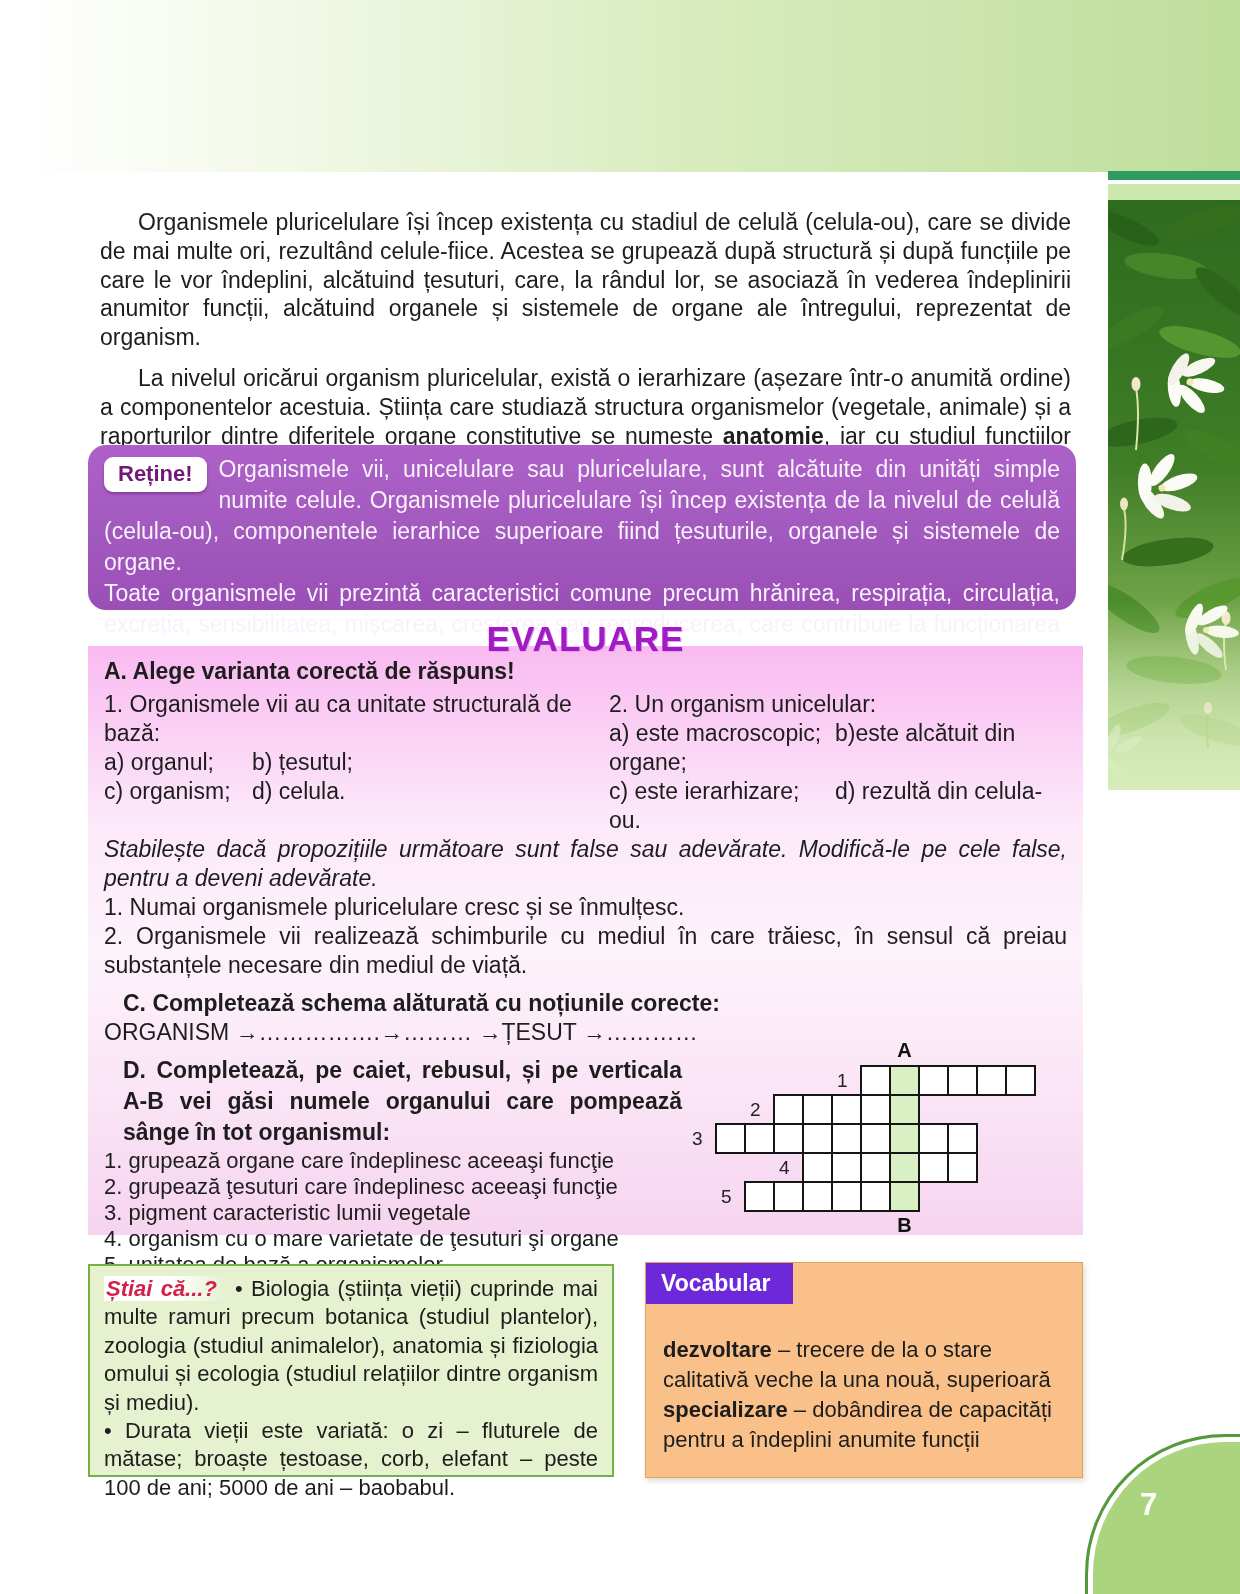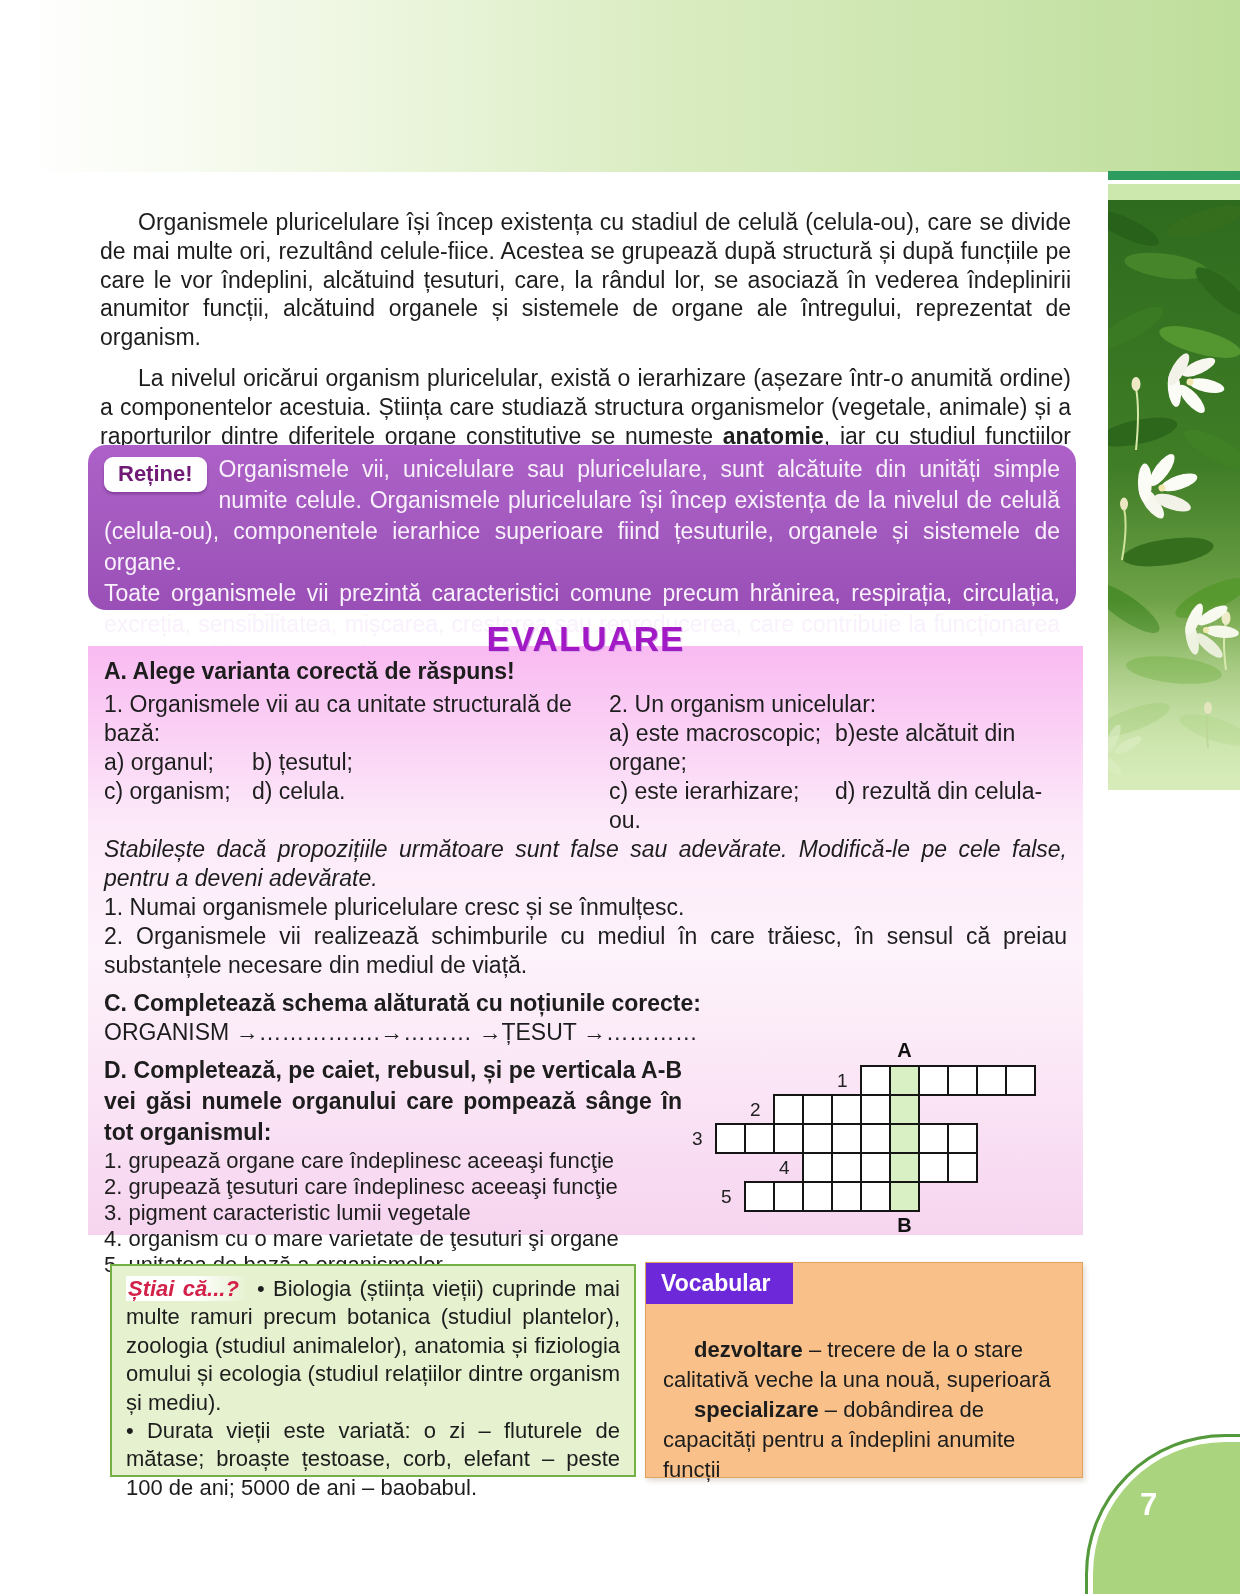--- a/index.html
+++ b/index.html
@@ -38,52 +38,52 @@
   .pink{position:absolute;left:88px;top:646px;width:995px;height:589px;box-sizing:border-box;
     background:linear-gradient(180deg,#f9baf1 0%,#fce9f9 30%,#fdf3fb 52%,#fae3f5 78%,#f6d4ef 100%);
     padding:10px 16px 0 16px;font-size:23px;}
   .pink .h{font-weight:bold;line-height:30px;}
   .cols{display:flex;margin-top:4px;line-height:29px;}
   .col1{width:505px;}
   .col2{flex:1;}
   .o1{display:inline-block;width:148px;}
   .o2{display:inline-block;width:226px;}
   .mt10{margin-top:10px;}
-  .mt8{margin-top:8px;}
+  .mt8{margin-top:8px;margin-left:19px;}
   .note{font-style:italic;line-height:29px;text-align:justify;}
   .line{line-height:29px;}
   .just{text-align:justify;}
   .dwrap{width:578px;}
   .dwrap .h{line-height:31px;text-align:justify;}
   .ditem{font-size:22px;line-height:26px;}
 
   
   .rebus{position:absolute;left:627px;top:419px;width:321px;height:147px;}
   .rcell{position:absolute;width:31px;height:31px;box-sizing:border-box;
     border:2px solid #151515;background:#ffffff;}
   .rcell.green{background:#d9efc4;}
   .rnum{position:absolute;font-size:19px;line-height:20px;color:#222;}
   .rlabel{position:absolute;width:31px;text-align:center;font-weight:bold;font-size:20px;color:#111;}
 
   
   .stiai{position:absolute;left:88px;top:1264px;width:526px;height:213px;box-sizing:border-box;
     background:#e5f1cf;border:2px solid #74b046;padding:9px 14px 0 14px;
-    font-size:22px;line-height:28.4px;text-align:justify;margin-left:22px;}
+    font-size:22px;line-height:28.4px;text-align:justify;}
   .stiai p{margin:0;}
   .stiai-label{font-style:italic;font-weight:bold;color:#d3214a;
     background:linear-gradient(90deg,#ffffff 55%,rgba(255,255,255,0) 100%);
     padding:0 10px 0 2px;}
 
   
   .vocab{position:absolute;left:645px;top:1262px;width:438px;height:216px;box-sizing:border-box;
     background:#f9c189;border:1px solid #dda35f;box-shadow:2px 3px 5px rgba(90,60,20,.18);}
   .vocab-tab{position:absolute;left:0;top:0;height:41px;line-height:41px;padding:0 22px 0 15px;
     background:#6d28d9;color:#ffffff;font-weight:bold;font-size:23px;}
   .vocab-body{position:absolute;left:17px;top:72px;width:400px;font-size:22px;line-height:30px;}
-  .vocab-body b{font-weight:bold;margin-left:31px;}
+  .vocab-body b{font-weight:bold;}
 
   
   .blob{position:absolute;left:1085px;top:1434px;width:240px;height:240px;
     background:#aad57e;border:3px solid #55993d;border-top-left-radius:140px;
     box-shadow:inset 0 0 0 5px #ffffff;}
   .pn{position:absolute;left:52px;top:50px;color:#ffffff;font-weight:bold;font-size:31px;}
 </style>
 </head>
 <body>
 

